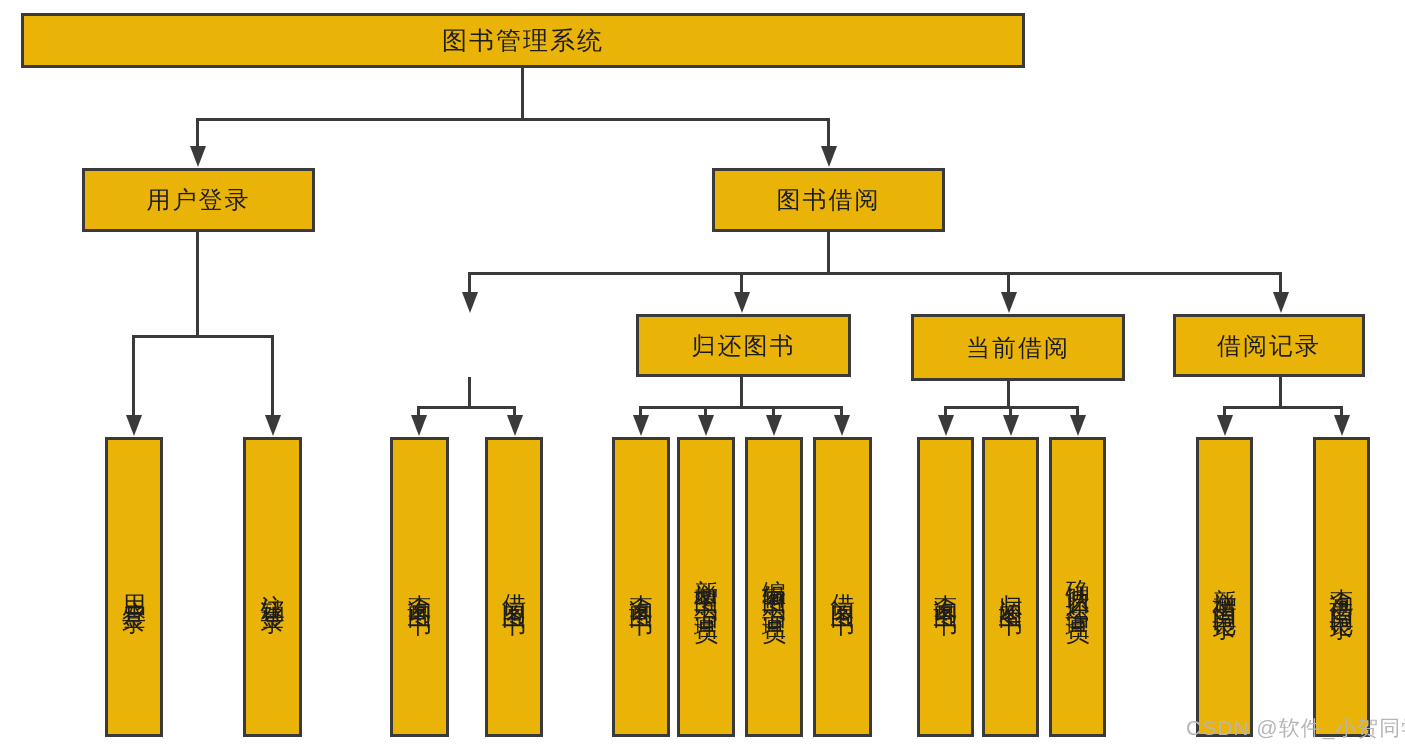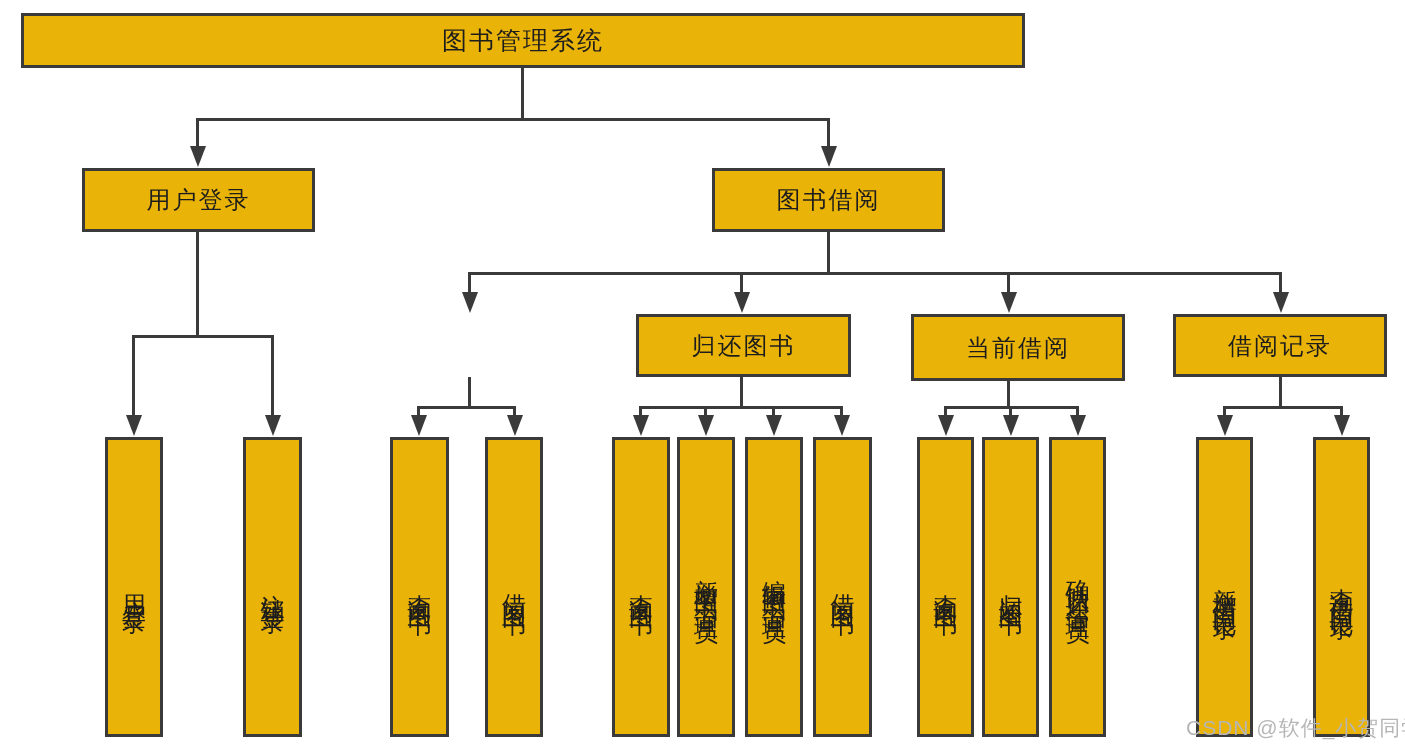--- a/index.html
+++ b/index.html
@@ -124,21 +124,21 @@
   <div class="box box-h" style="left:712px;top:168px;width:233px;height:64px;">
     <span>图书借阅</span>
   </div>
 
   <div class="box box-h" style="left:636px;top:314px;width:215px;height:63px;">
     <span>归还图书</span>
   </div>
   <div class="box box-h" style="left:903px;top:314px;width:214px;height:67px;margin-left:8px;">
     <span>当前借阅</span>
   </div>
-  <div class="box box-h" style="left:1173px;top:314px;width:214px;height:63px;">
+  <div class="box box-h" style="left:1173px;top:314px;width:192px;height:63px;">
     <span>借阅记录</span>
   </div>
 
   <div class="box box-v" style="left:105px;top:437px;width:58px;height:300px;">
     <span>用户登录</span>
   </div>
   <div class="box box-v" style="left:243px;top:437px;width:59px;height:300px;">
     <span>注销登录</span>
   </div>
 

